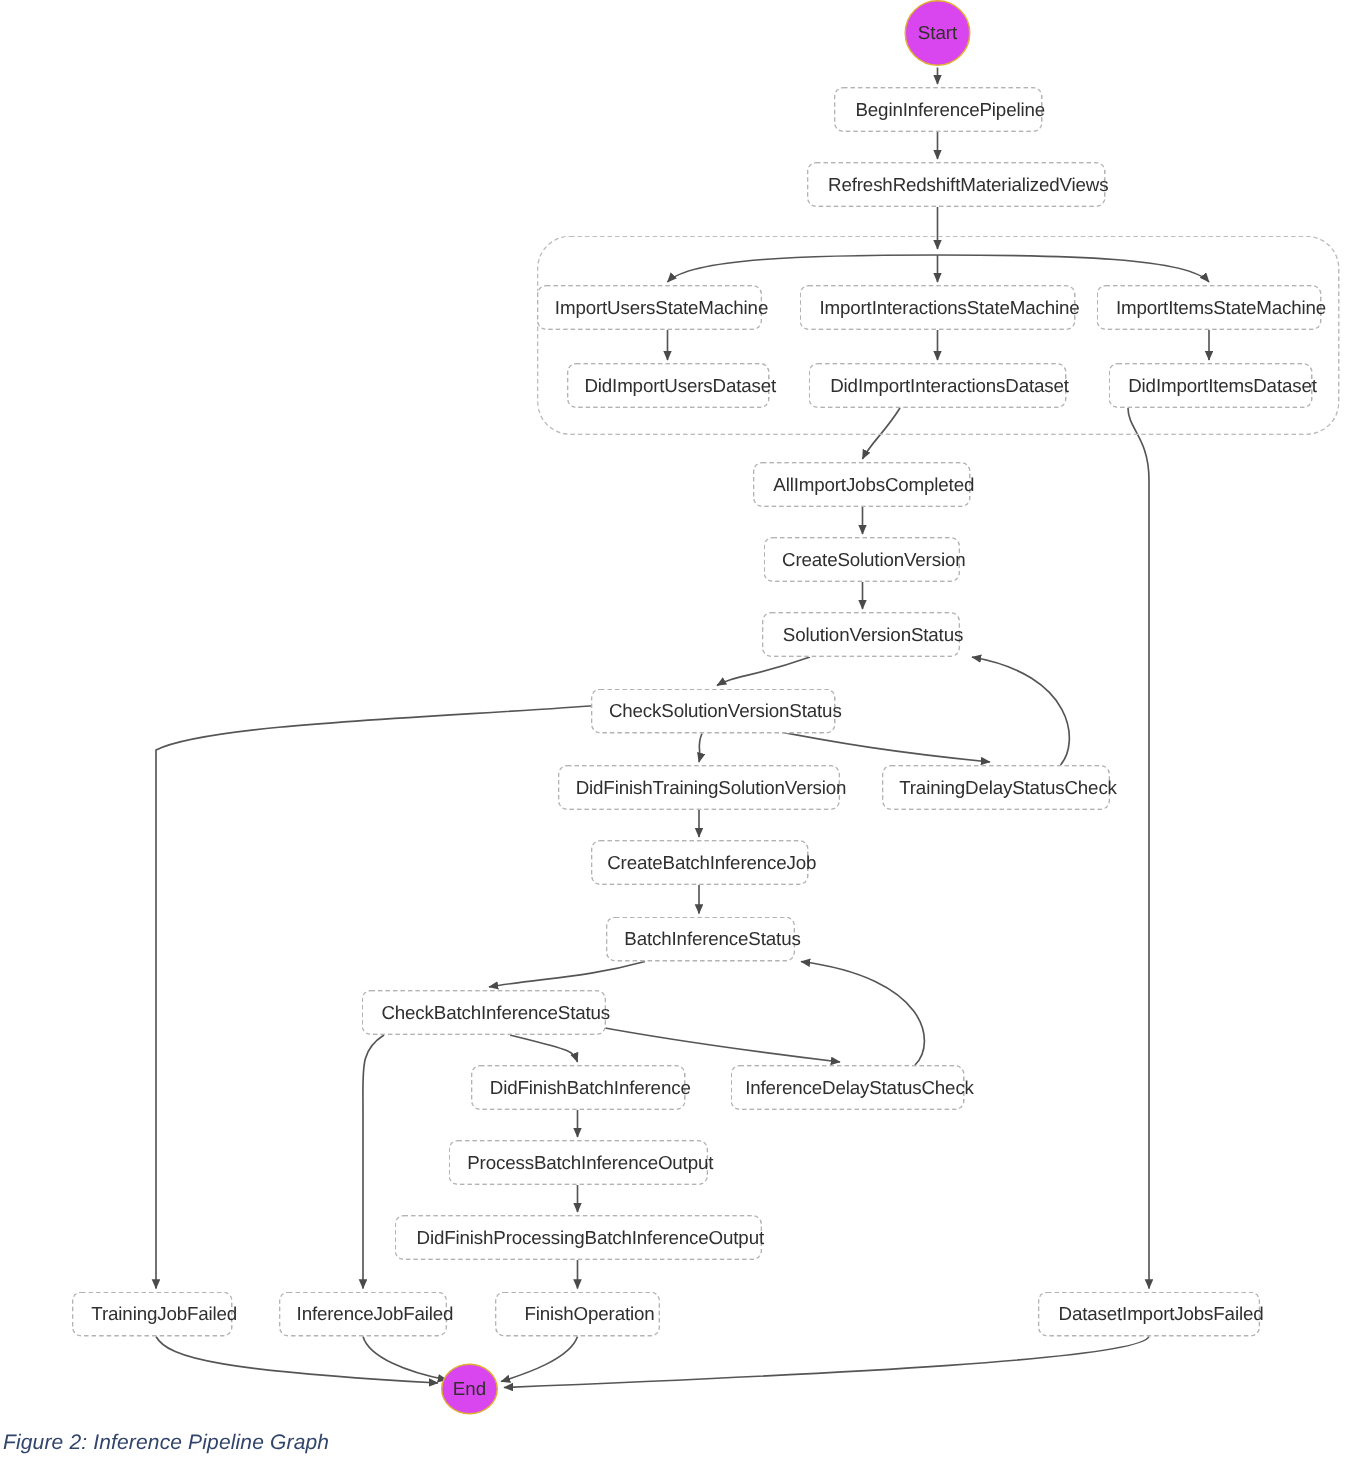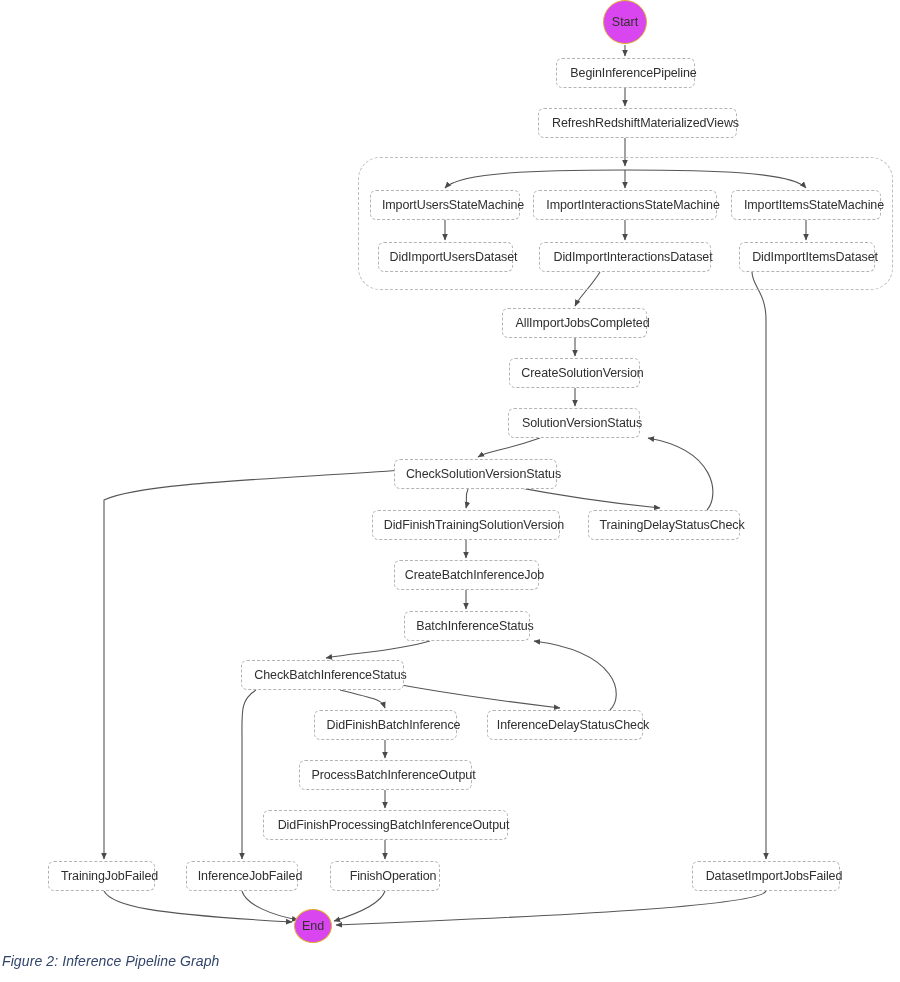--- a/index.html
+++ b/index.html
@@ -110,21 +110,21 @@
   <div id="cluster-layer">
       <div class="cluster" style="left: 358px; top: 157px; width: 535px; height: 133px;"></div>
     </div>
   <div id="node-layer">
       <div class="node" style="left: 556px; top: 58px; width: 139px; height: 30px;">
         <span>BeginInferencePipeline</span>
       </div>
       <div class="node" style="left: 526px; top: 108px; width: 199px; height: 30px; margin-left: 12px;">
         <span>RefreshRedshiftMaterializedViews</span>
       </div>
-      <div class="node" style="left: 370px; top: 190px; width: 150px; height: 30px; text-align: right;">
+      <div class="node" style="left: 358px; top: 190px; width: 150px; height: 30px; text-align: right;">
         <span>ImportUsersStateMachine</span>
       </div>
       <div class="node" style="left: 533px; top: 190px; width: 184px; height: 30px;">
         <span>ImportInteractionsStateMachine</span>
       </div>
       <div class="node" style="left: 731px; top: 190px; width: 150px; height: 30px;">
         <span>ImportItemsStateMachine</span>
       </div>
       <div class="node" style="left: 378px; top: 242px; width: 135px; height: 30px;">
         <span>DidImportUsersDataset</span>

